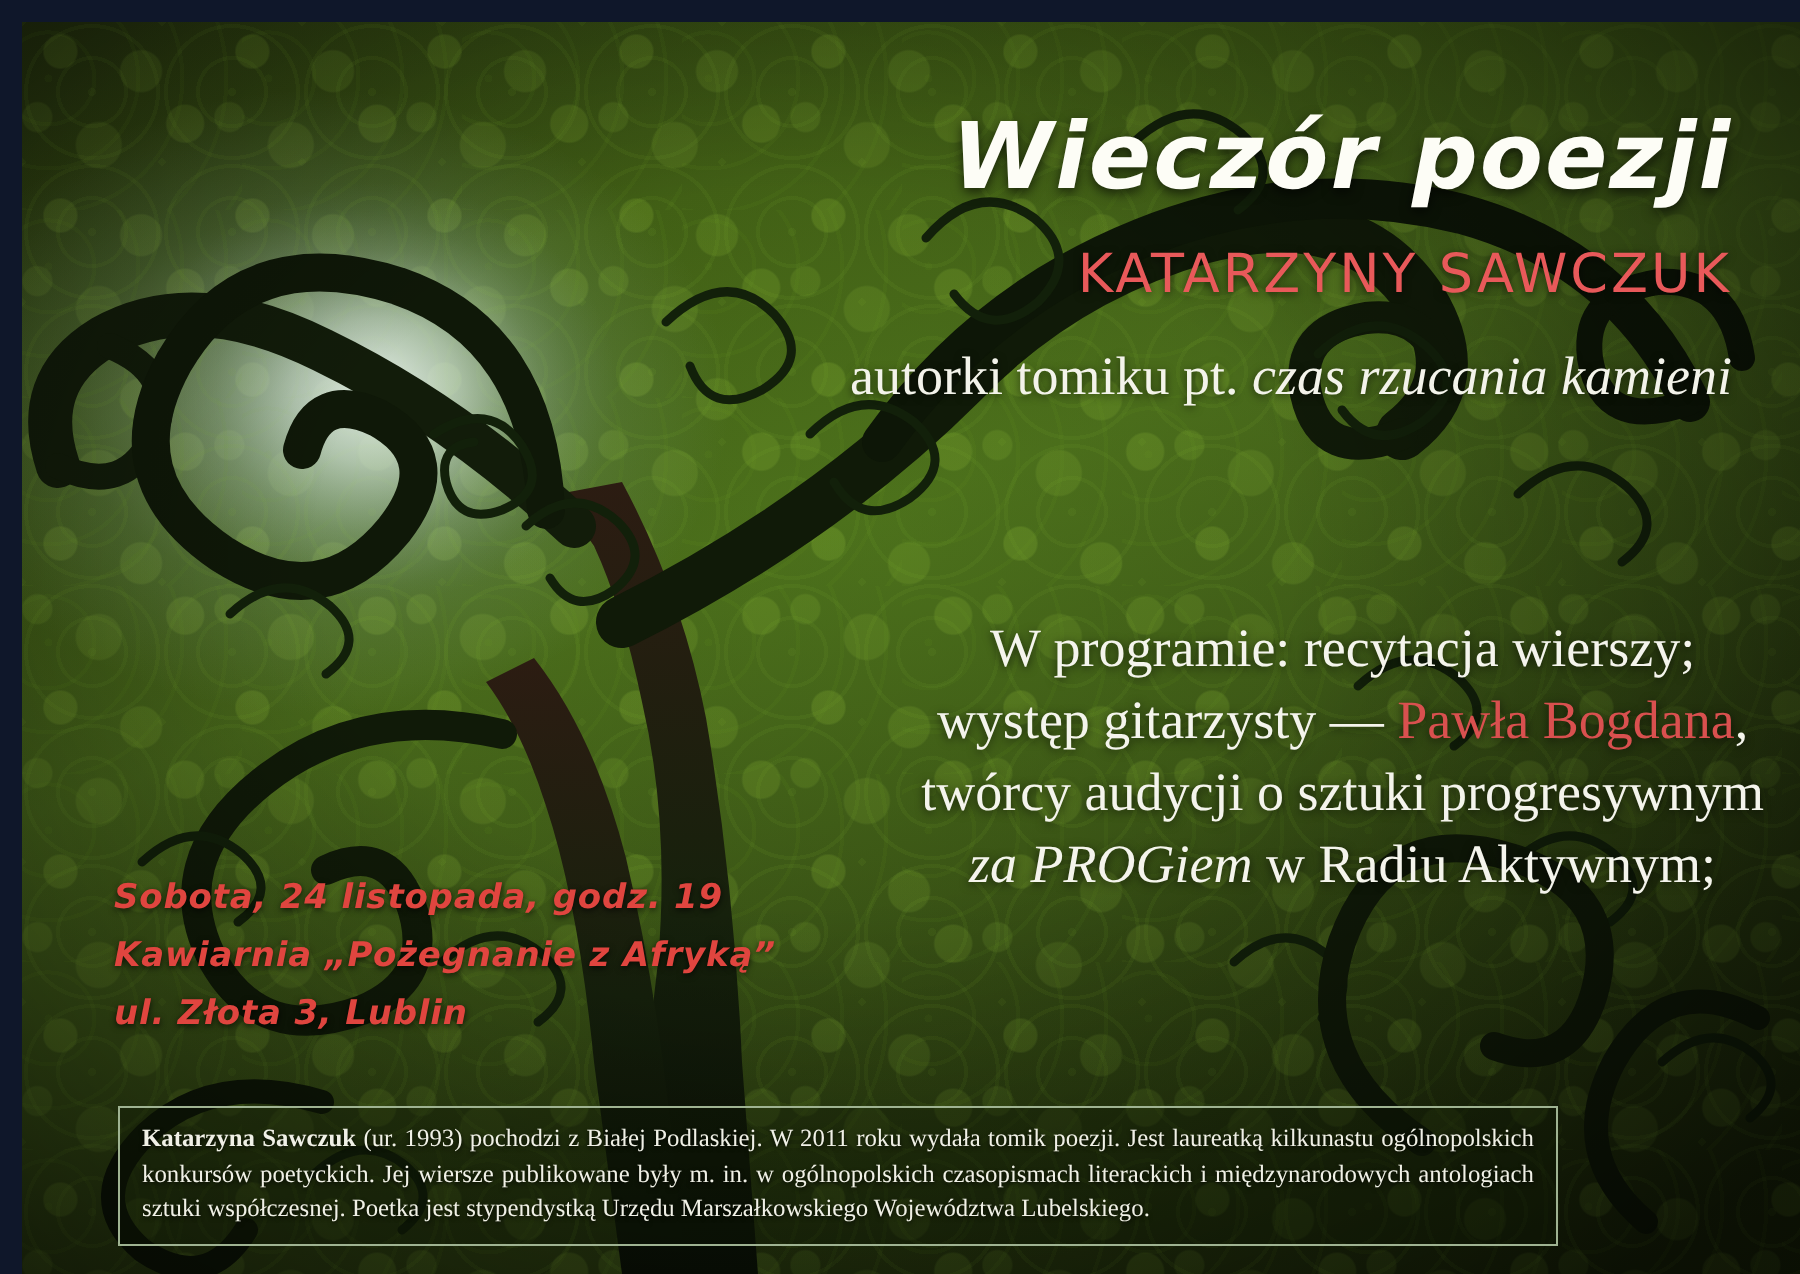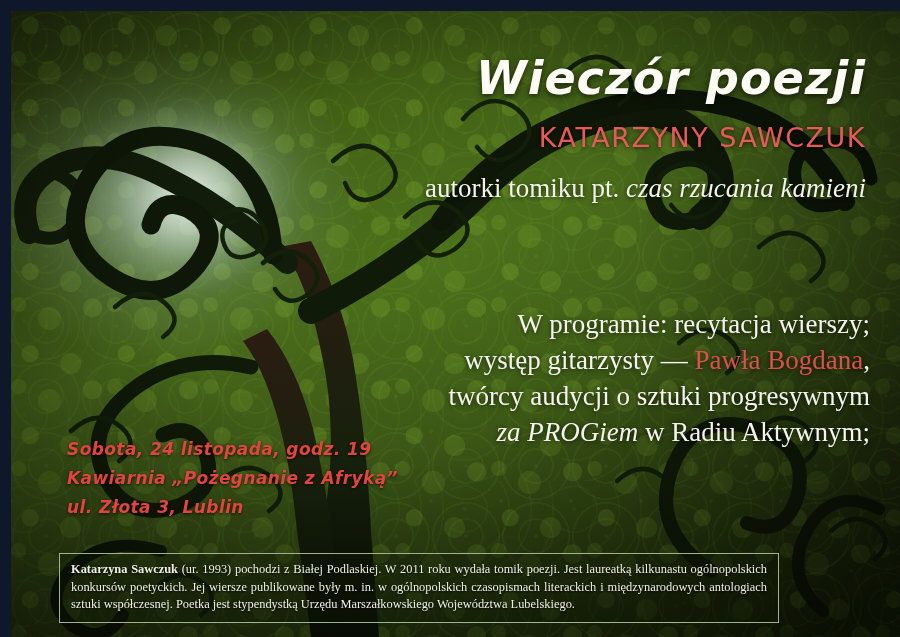--- a/index.html
+++ b/index.html
@@ -65,31 +65,31 @@
   .booktitle-line{
     position:absolute;right:34px;top:161px;
     font-family:"Liberation Serif",serif;
     font-size:27px;line-height:1.25;color:#f3f3ea;
     text-align:center;white-space:nowrap;
     text-shadow:0 1px 4px rgba(0,0,0,.6);
   }
   .booktitle-line .ital{font-style:italic;}
 
   .programme{
-    position:absolute;right:30px;top:296px;
+    position:absolute;right:18px;top:296px;
     font-family:"Liberation Serif",serif;
     font-size:27px;line-height:1.33;color:#f4f4ec;
-    text-align:right;white-space:nowrap;
+    text-align:center;white-space:nowrap;
     text-shadow:0 1px 5px rgba(0,0,0,.65);
   }
   .programme .name{color:#d9504f;}
   .programme .ital{font-style:italic;}
 
   .venue{
-    position:absolute;left:56px;top:424px;
+    position:absolute;left:46px;top:424px;
     font-family:"DejaVu Sans",sans-serif;
     font-style:italic;font-weight:700;
     font-size:17px;line-height:1.72;letter-spacing:.4px;
     color:#e0453f;white-space:nowrap;
     text-shadow:0 1px 3px rgba(0,0,0,.7);
   }
 
   
   .bio-box{
     position:absolute;left:48px;top:542px;width:720px;

